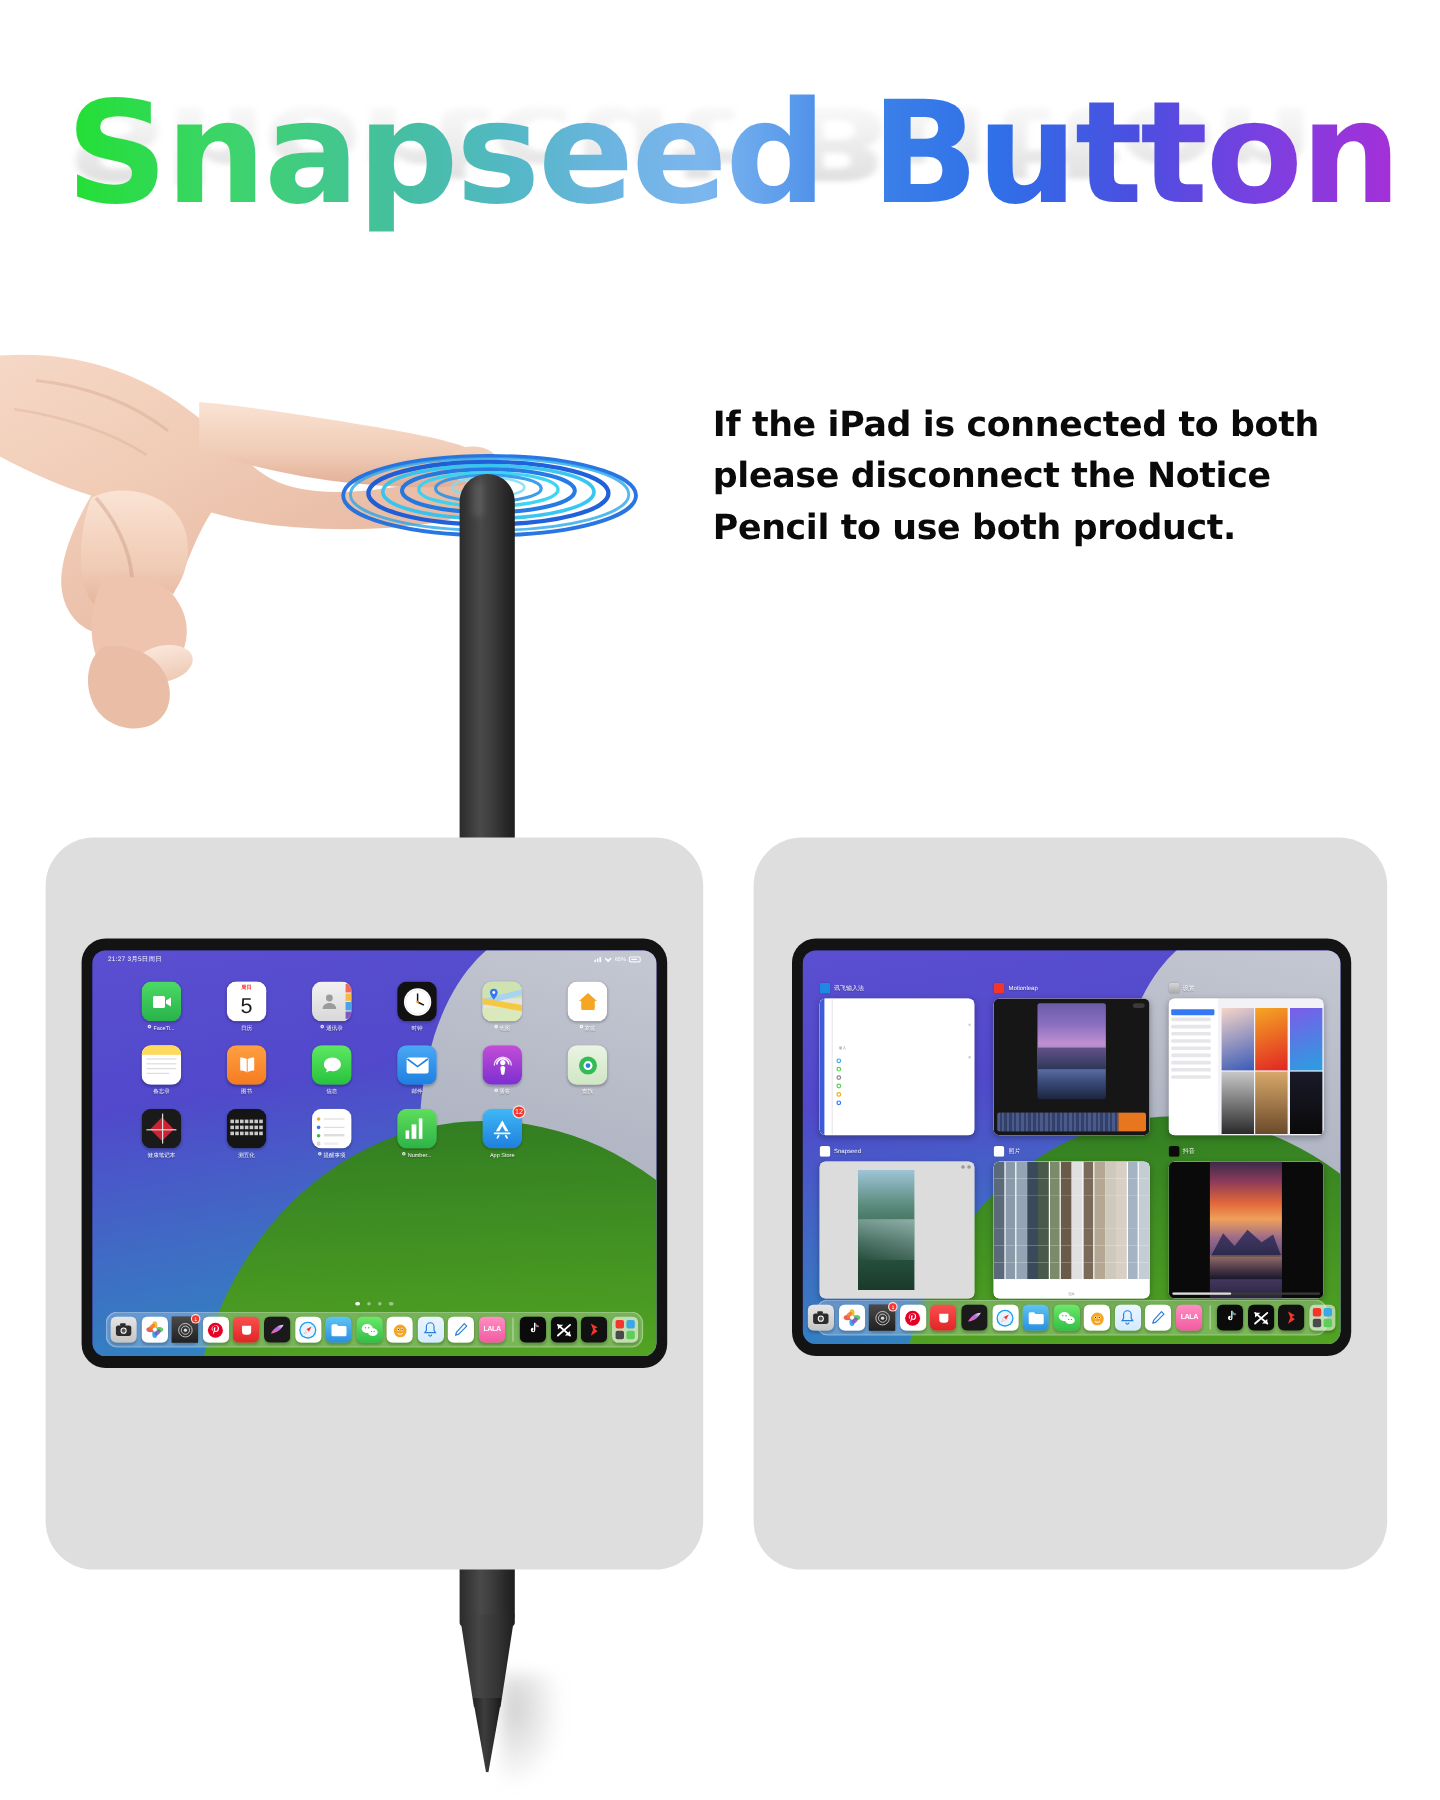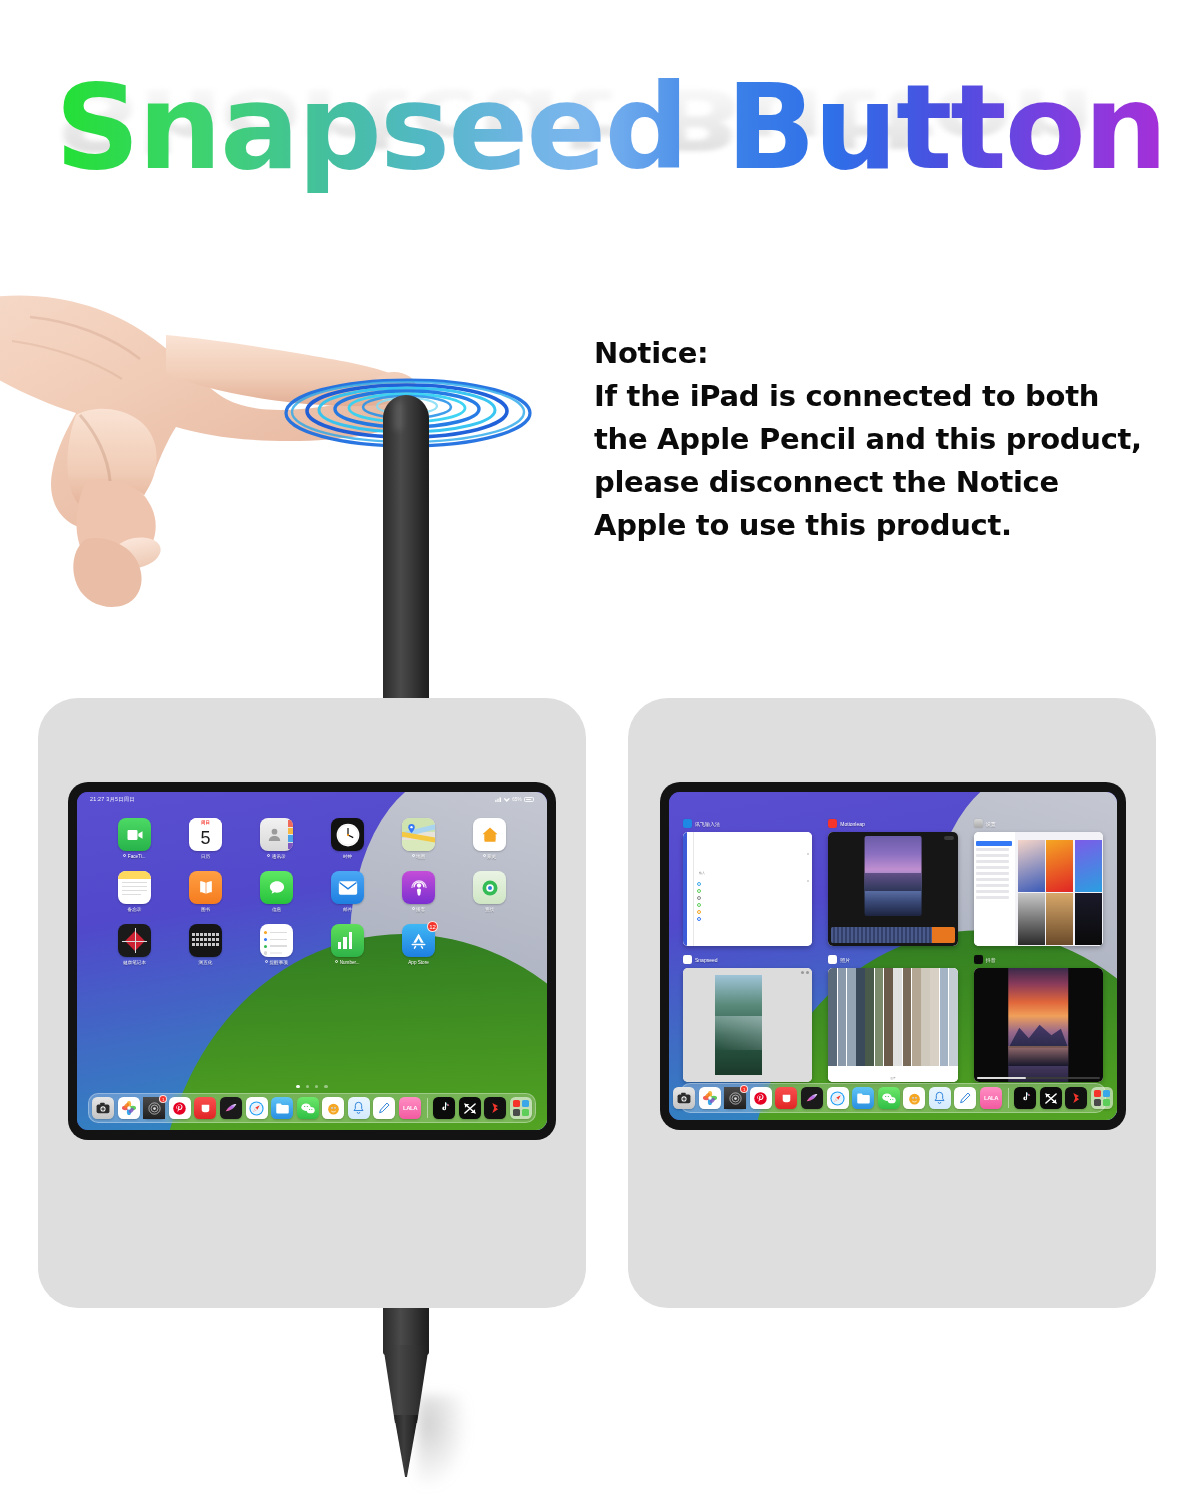--- a/index.html
+++ b/index.html
@@ -207,25 +207,23 @@
 </style>
 </head>
 <body>
 
 <div id="title-area">
   <div class="title-reflection">Shortcut Button</div>
   <div class="title-text">Snapseed Button</div>
 </div>
 
 <div id="notice">
-  <div class="line">Notice:</div>
   <div class="line">If the iPad is connected to both</div>
-  <div class="line">the Apple Pencil and this product,</div>
   <div class="line">please disconnect the Notice</div>
-  <div class="line">Apple to use this product.</div>
+  <div class="line">Pencil to use both product.</div>
 </div>
 
 <svg id="hand" viewBox="0 0 480 320">
   <defs>
     <linearGradient id="skin" x1="0" y1="0" x2="1" y2="1">
       <stop offset="0%" stop-color="#f6d9c8"></stop>
       <stop offset="35%" stop-color="#f1cdb8"></stop>
       <stop offset="70%" stop-color="#e9bca5"></stop>
       <stop offset="100%" stop-color="#dfa98f"></stop>
     </linearGradient>

